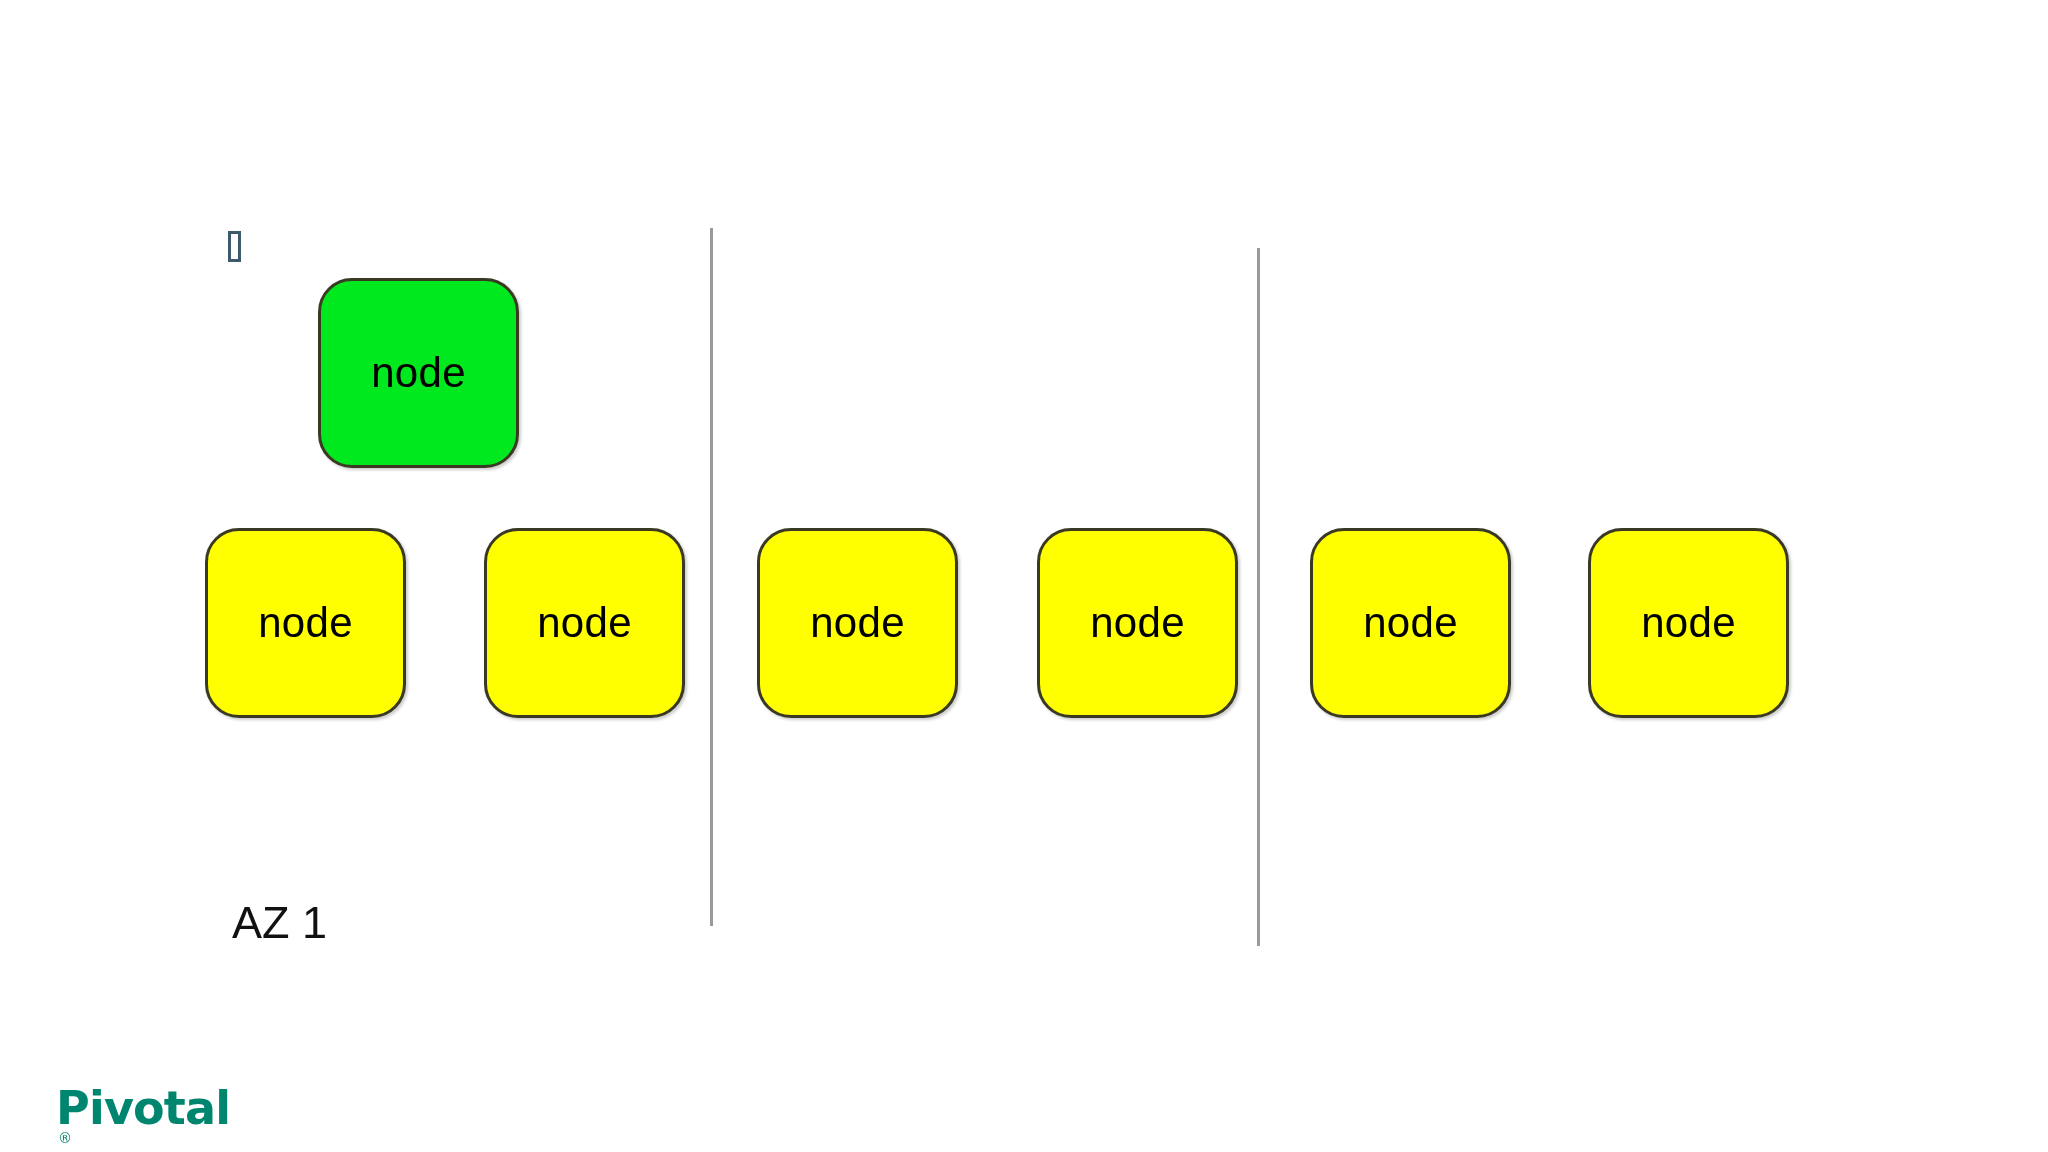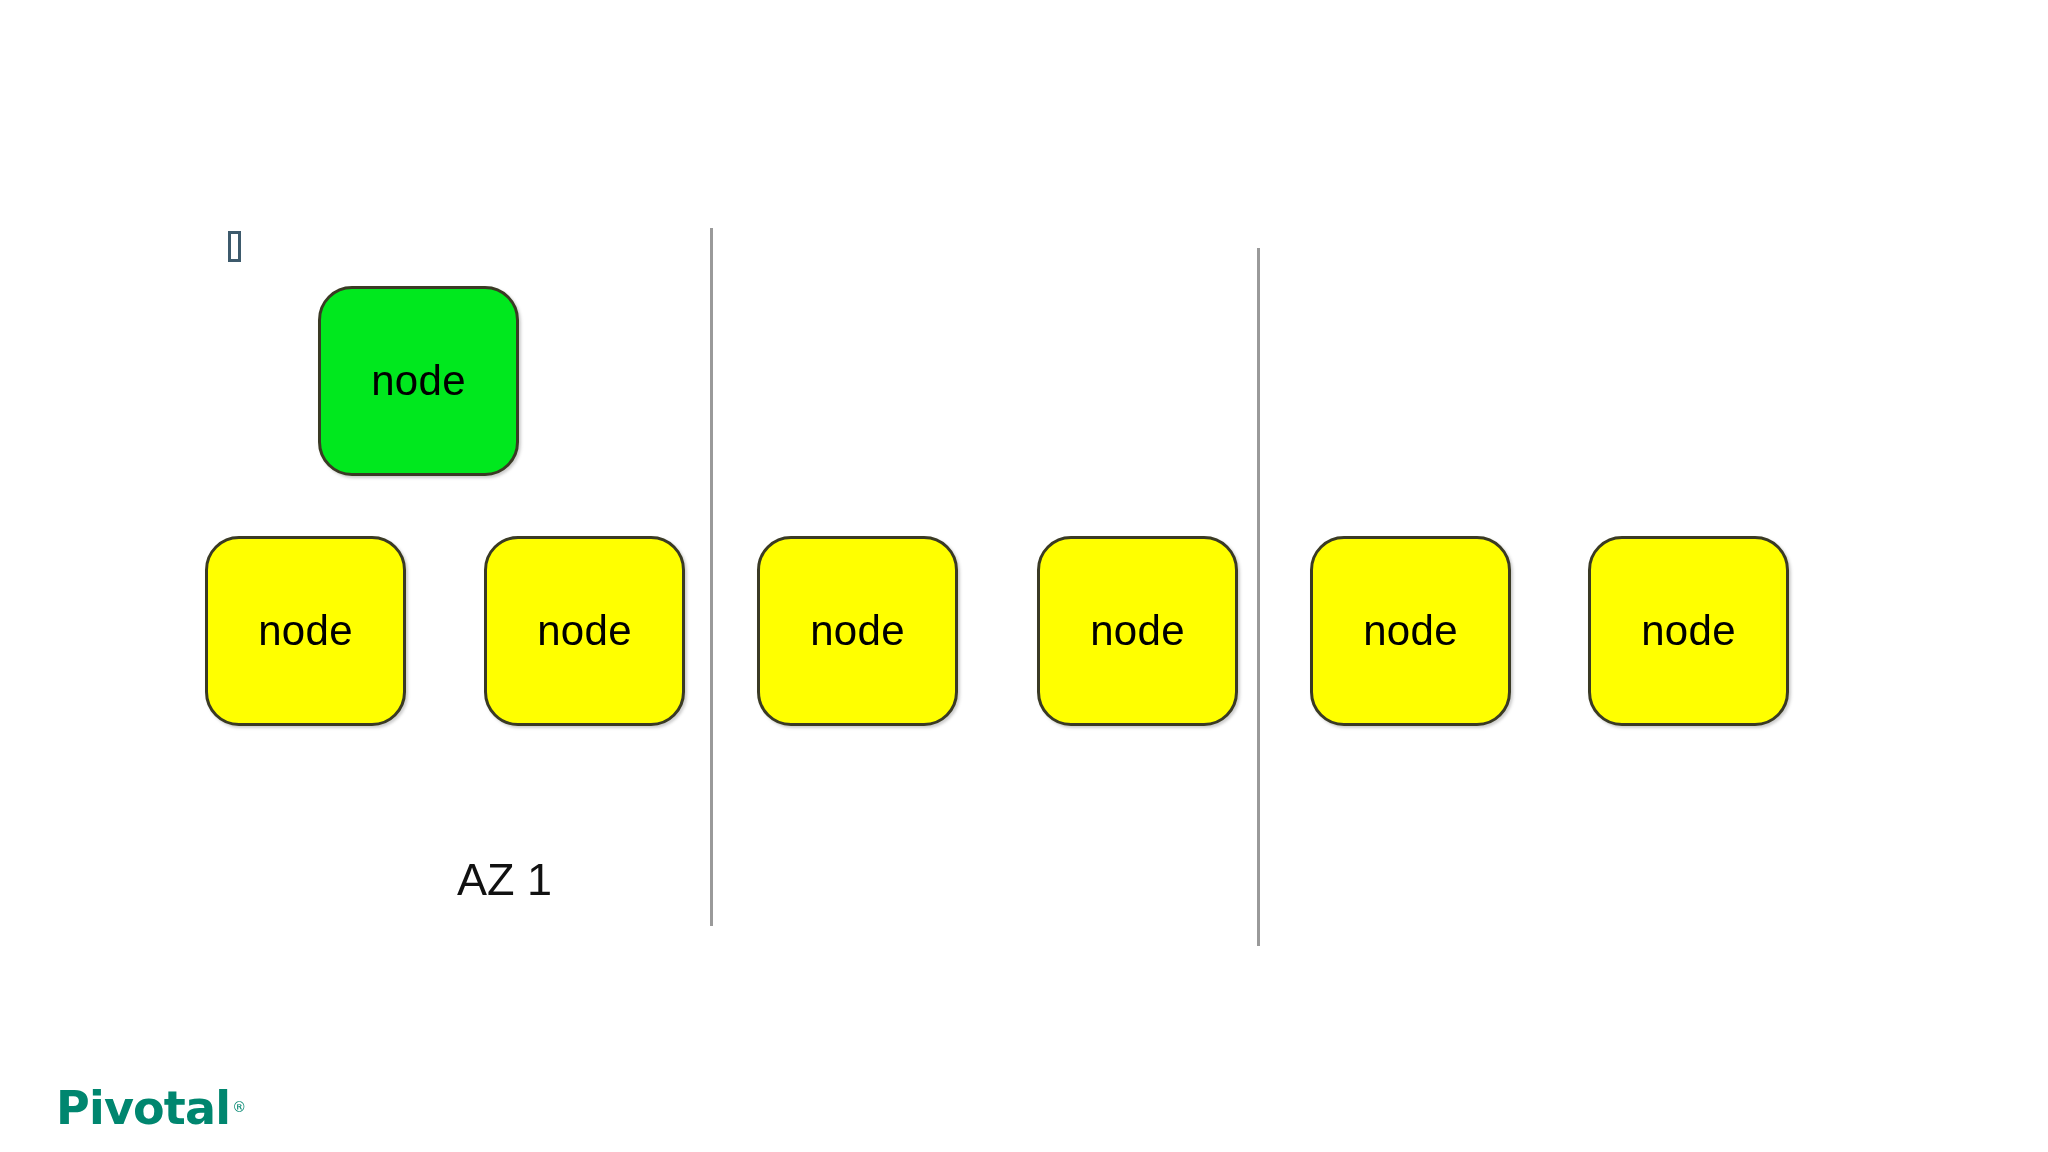--- a/index.html
+++ b/index.html
@@ -51,21 +51,20 @@
   
   .node {
     position: absolute;
     box-sizing: border-box;
     border: 3px solid #3a3a24;
     border-radius: 34px;
     display: flex;
     align-items: center;
     justify-content: center;
     box-shadow: 2px 2px 3px rgba(90,90,90,0.30);
-    margin-top: 8px;
   }
   .node .node-label {
     font-family: "Liberation Sans", sans-serif;
     font-size: 42px;
     line-height: 1;
     color: #000000;
     letter-spacing: 0.3px;
     user-select: none;
   }
   .node.green {
@@ -86,41 +85,42 @@
   .node.n-y1 { left: 205px;  top: 528px; width: 201px; height: 190px; }
   .node.n-y2 { left: 484px;  top: 528px; width: 201px; height: 190px; }
   .node.n-y3 { left: 757px;  top: 528px; width: 201px; height: 190px; }
   .node.n-y4 { left: 1037px; top: 528px; width: 201px; height: 190px; }
   .node.n-y5 { left: 1310px; top: 528px; width: 201px; height: 190px; }
   .node.n-y6 { left: 1588px; top: 528px; width: 201px; height: 190px; }
 
   
   .az-label {
     position: absolute;
-    top: 857px;
+    top: 900px;
     width: 320px;
-    text-align: right;
+    text-align: left;
     font-family: "Liberation Sans", sans-serif;
     font-size: 45px;
     line-height: 1;
     color: #111111;
     user-select: none;
   }
   .az-label.l1 { left: 232px; }
   .az-label.l2 { left: 750px; }
   .az-label.l3 { left: 1317px; }
 
   
   .brand-logo {
     position: absolute;
     left: 56px;
     top: 1085px;
     display: flex;
-    align-items: center;
+    align-items: flex-start;
     user-select: none;
+    flex-direction: column;
   }
   .brand-logo .brand-word {
     font-family: "DejaVu Sans", sans-serif;
     font-size: 46px;
     font-weight: 600;
     letter-spacing: -0.8px;
     color: #00866f;
     line-height: 1;
   }
   .brand-logo .brand-reg {

